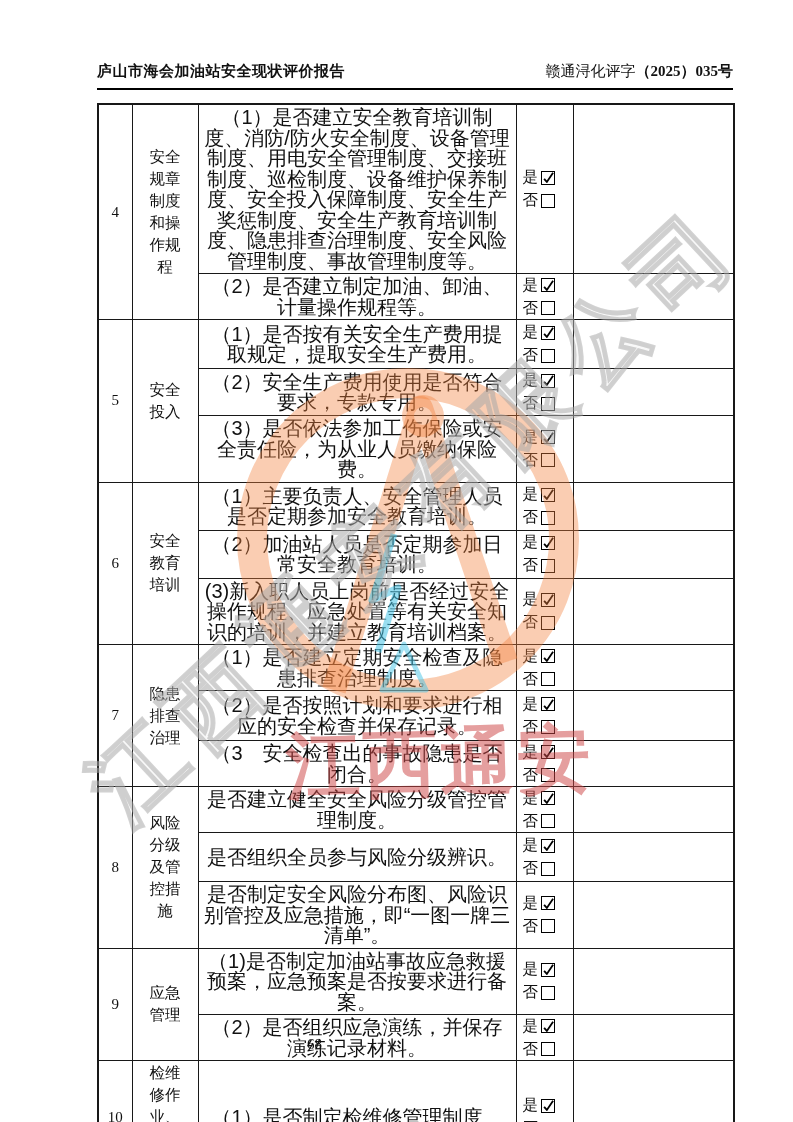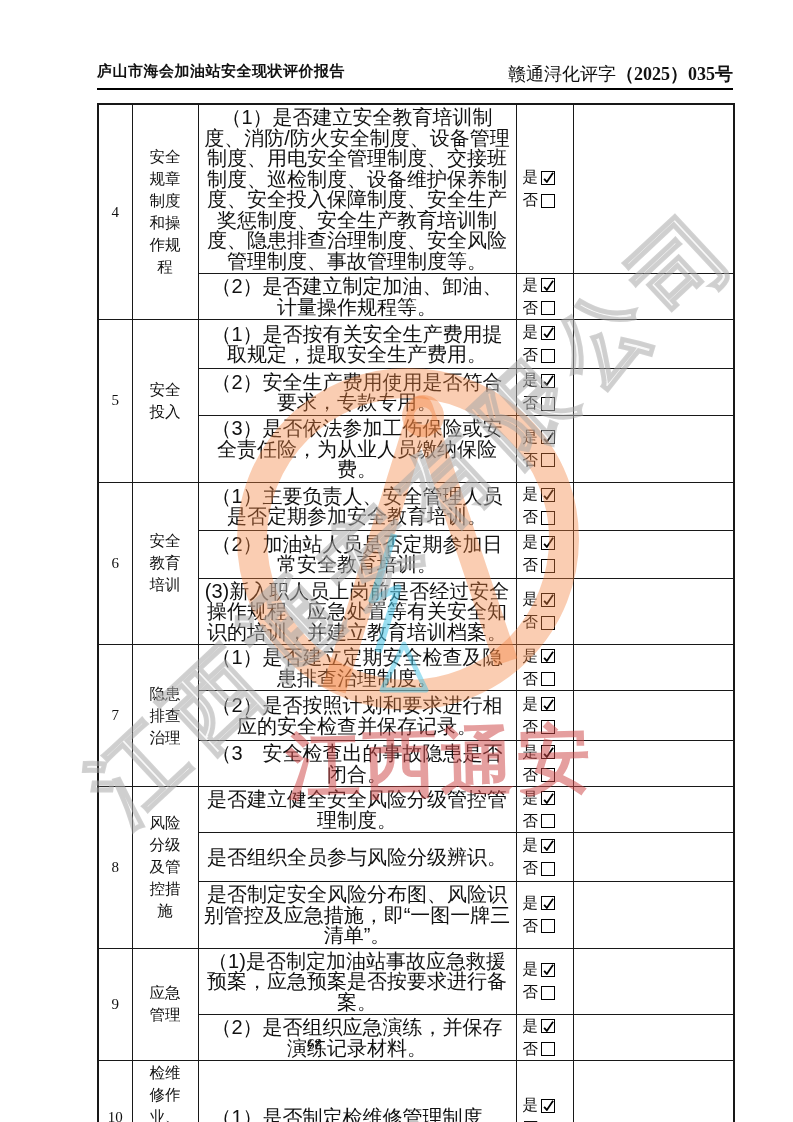--- a/index.html
+++ b/index.html
@@ -3,21 +3,21 @@
 <meta charset="utf-8">
 <style>
   html,body { margin:0; padding:0; background:#ffffff; }
   .page {
     position:relative; width:793px; height:1122px; background:#ffffff;
     font-family:"Liberation Sans", sans-serif; color:#111; overflow:hidden;
   }
 
   
   .header-left  { position:absolute; left:97px;  top:62px; font-size:15px; font-weight:700; letter-spacing:0.5px; }
-  .header-right { position:absolute; right:60px; top:62px; font-size:18px; }
+  .header-right { position:absolute; right:60px; top:62px; font-size:15px; }
   .header-right .docnum { font-family:"Liberation Serif", serif; font-weight:bold; }
   .header-rule  { position:absolute; left:97px; top:88px; width:636px; border-top:2px solid #000; }
 
   
   .tbl-wrap { position:absolute; left:97px; top:103px; }
   table { border-collapse:collapse; table-layout:fixed; width:636px; border:2.5px solid #181818; }
   td { border:1.5px solid #181818; padding:0; vertical-align:middle; overflow:hidden; }
   .num-cell    { font-family:"Liberation Serif", serif; font-size:15px; text-align:center; }
   .cat-cell    { font-size:15.5px; line-height:22px; text-align:center; padding:1px 14px; }
   .item-cell   { font-size:20px; line-height:20.5px; text-align:center; padding:2px 4px; }

